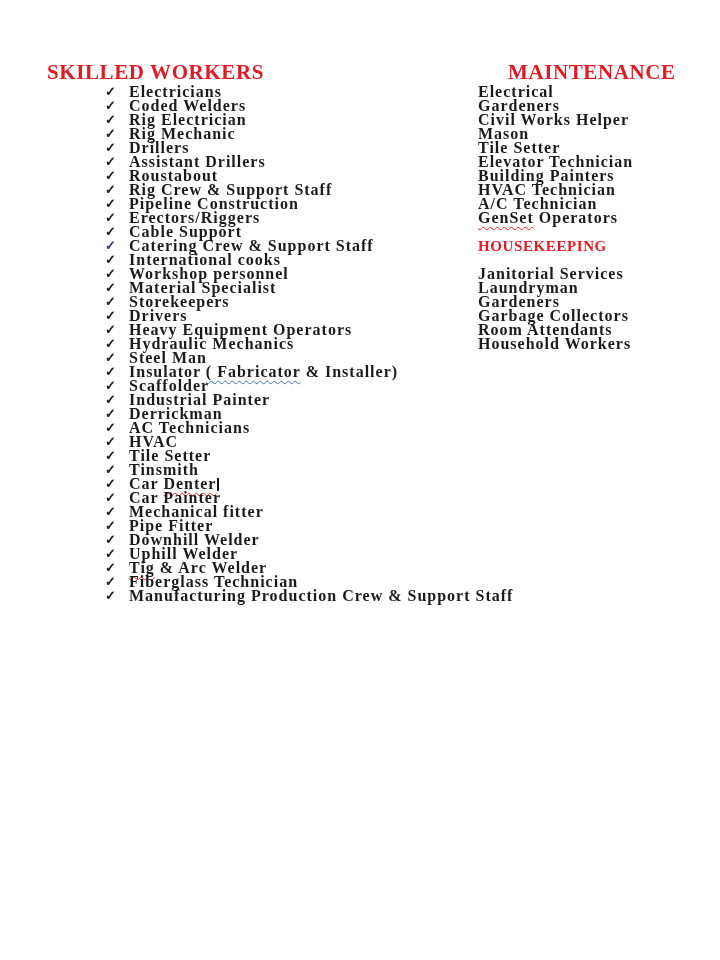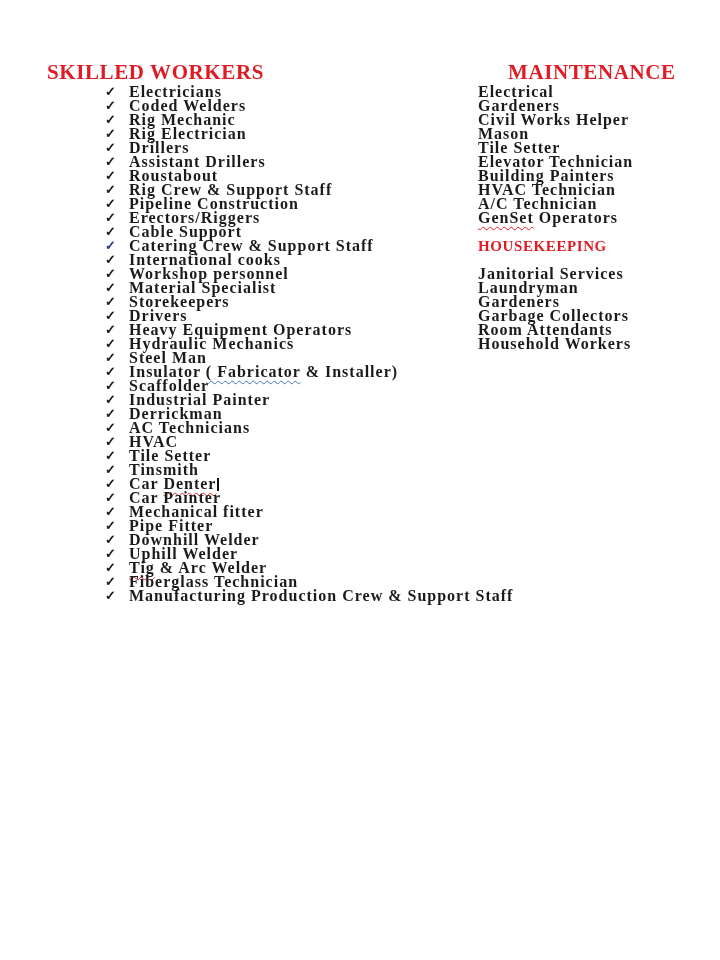--- a/index.html
+++ b/index.html
@@ -66,22 +66,22 @@
 </style>
 </head>
 <body>
 
 <div class="page" style="--bg: #ffffff; --heading-red: #e01b24; --text: #1b1b1b; --check-alt: #2e3192; --sq-red: #e02424; --sq-blue: #4472c4;">
   <div class="col-heading" id="sw-heading">SKILLED WORKERS</div>
   <div class="col-heading" id="mt-heading">MAINTENANCE</div>
   <div class="list" id="left-list">
       <div class="row"><span class="check">✓</span><span class="label">Electricians</span></div>
       <div class="row"><span class="check">✓</span><span class="label">Coded Welders</span></div>
+      <div class="row"><span class="check">✓</span><span class="label">Rig Electrician</span></div>
       <div class="row"><span class="check">✓</span><span class="label">Rig Mechanic</span></div>
-      <div class="row"><span class="check">✓</span><span class="label">Rig Electrician</span></div>
       <div class="row"><span class="check">✓</span><span class="label">Drillers</span></div>
       <div class="row"><span class="check">✓</span><span class="label">Assistant Drillers</span></div>
       <div class="row"><span class="check">✓</span><span class="label">Roustabout</span></div>
       <div class="row"><span class="check">✓</span><span class="label">Rig Crew &amp; Support Staff</span></div>
       <div class="row"><span class="check">✓</span><span class="label">Pipeline Construction</span></div>
       <div class="row"><span class="check">✓</span><span class="label">Erectors/Riggers</span></div>
       <div class="row"><span class="check">✓</span><span class="label">Cable Support</span></div>
       <div class="row"><span class="check check-alt">✓</span><span class="label">Catering Crew &amp; Support Staff</span></div>
       <div class="row"><span class="check">✓</span><span class="label">International cooks</span></div>
       <div class="row"><span class="check">✓</span><span class="label">Workshop personnel</span></div>

